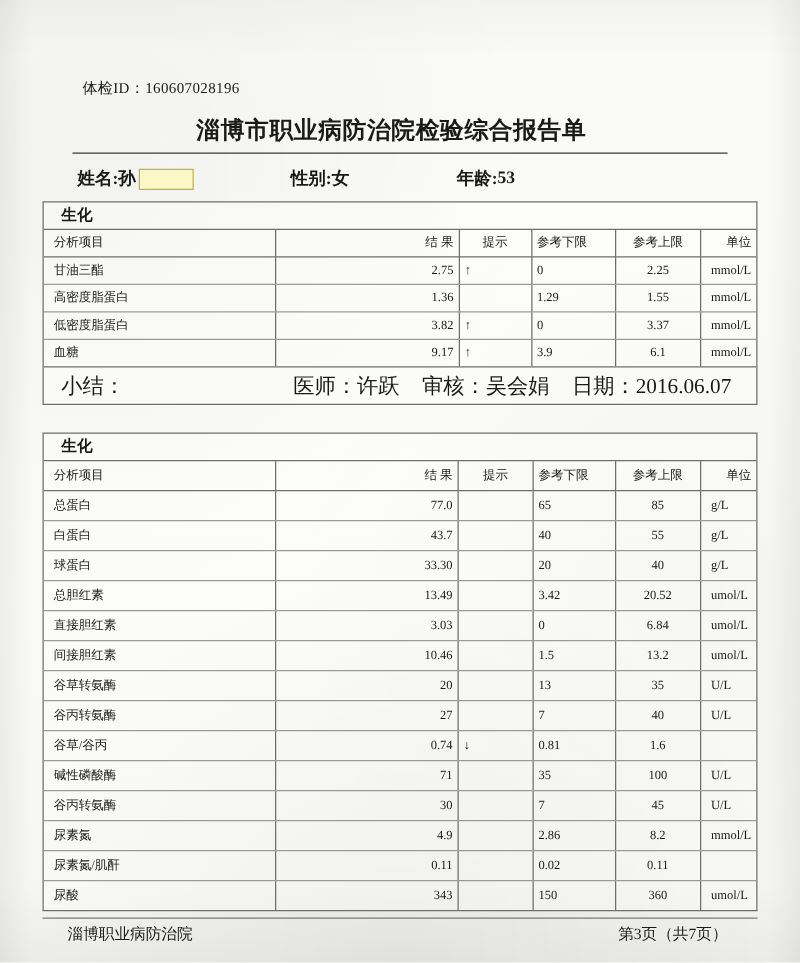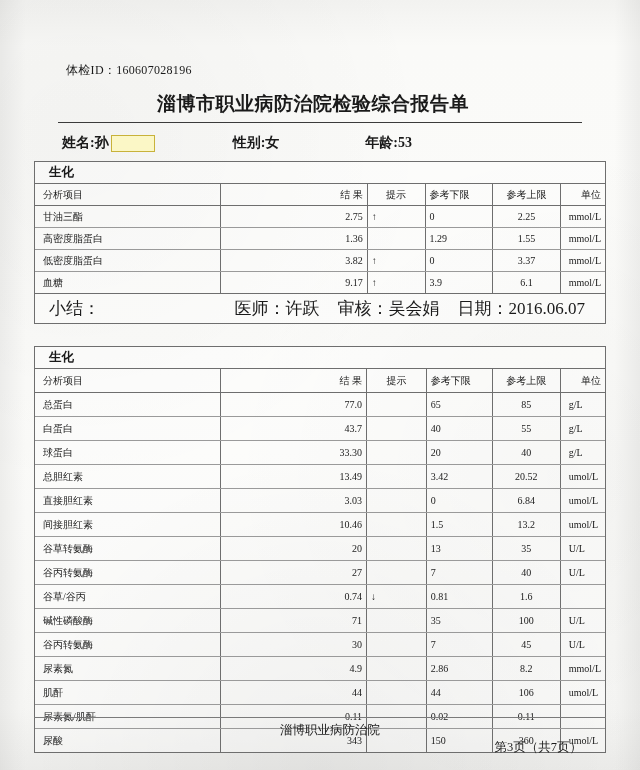--- a/index.html
+++ b/index.html
@@ -145,21 +145,20 @@
   .page-footer {
     position: absolute;
     left: 34px;
     right: 34px;
     bottom: 14px;
     display: flex;
     align-items: center;
     font-size: 12.5px;
     padding-top: 4px;
     border-top: 1px solid #7a7a7a;
-    flex-direction: column;
   }
   .page-footer .pf-left { padding-left: 20px; }
   .page-footer .pf-right { margin-left: auto; padding-right: 24px; }
 </style>
 </head>
 <body>
 
 <div class="page">
   <div class="scan-noise"></div>
 
@@ -357,28 +356,20 @@
           </tr>
           <tr>
             <td class="c-item">尿素氮</td>
             <td class="c-result">4.9</td>
             <td class="c-flag"></td>
             <td class="c-low">2.86</td>
             <td class="c-high">8.2</td>
             <td class="c-unit">mmol/L</td>
           </tr>
           <tr>
-            <td class="c-item">肌酐</td>
-            <td class="c-result">44</td>
-            <td class="c-flag"></td>
-            <td class="c-low">44</td>
-            <td class="c-high">106</td>
-            <td class="c-unit">umol/L</td>
-          </tr>
-          <tr>
             <td class="c-item">尿素氮/肌酐</td>
             <td class="c-result">0.11</td>
             <td class="c-flag"></td>
             <td class="c-low">0.02</td>
             <td class="c-high">0.11</td>
             <td class="c-unit"></td>
           </tr>
           <tr>
             <td class="c-item">尿酸</td>
             <td class="c-result">343</td>

